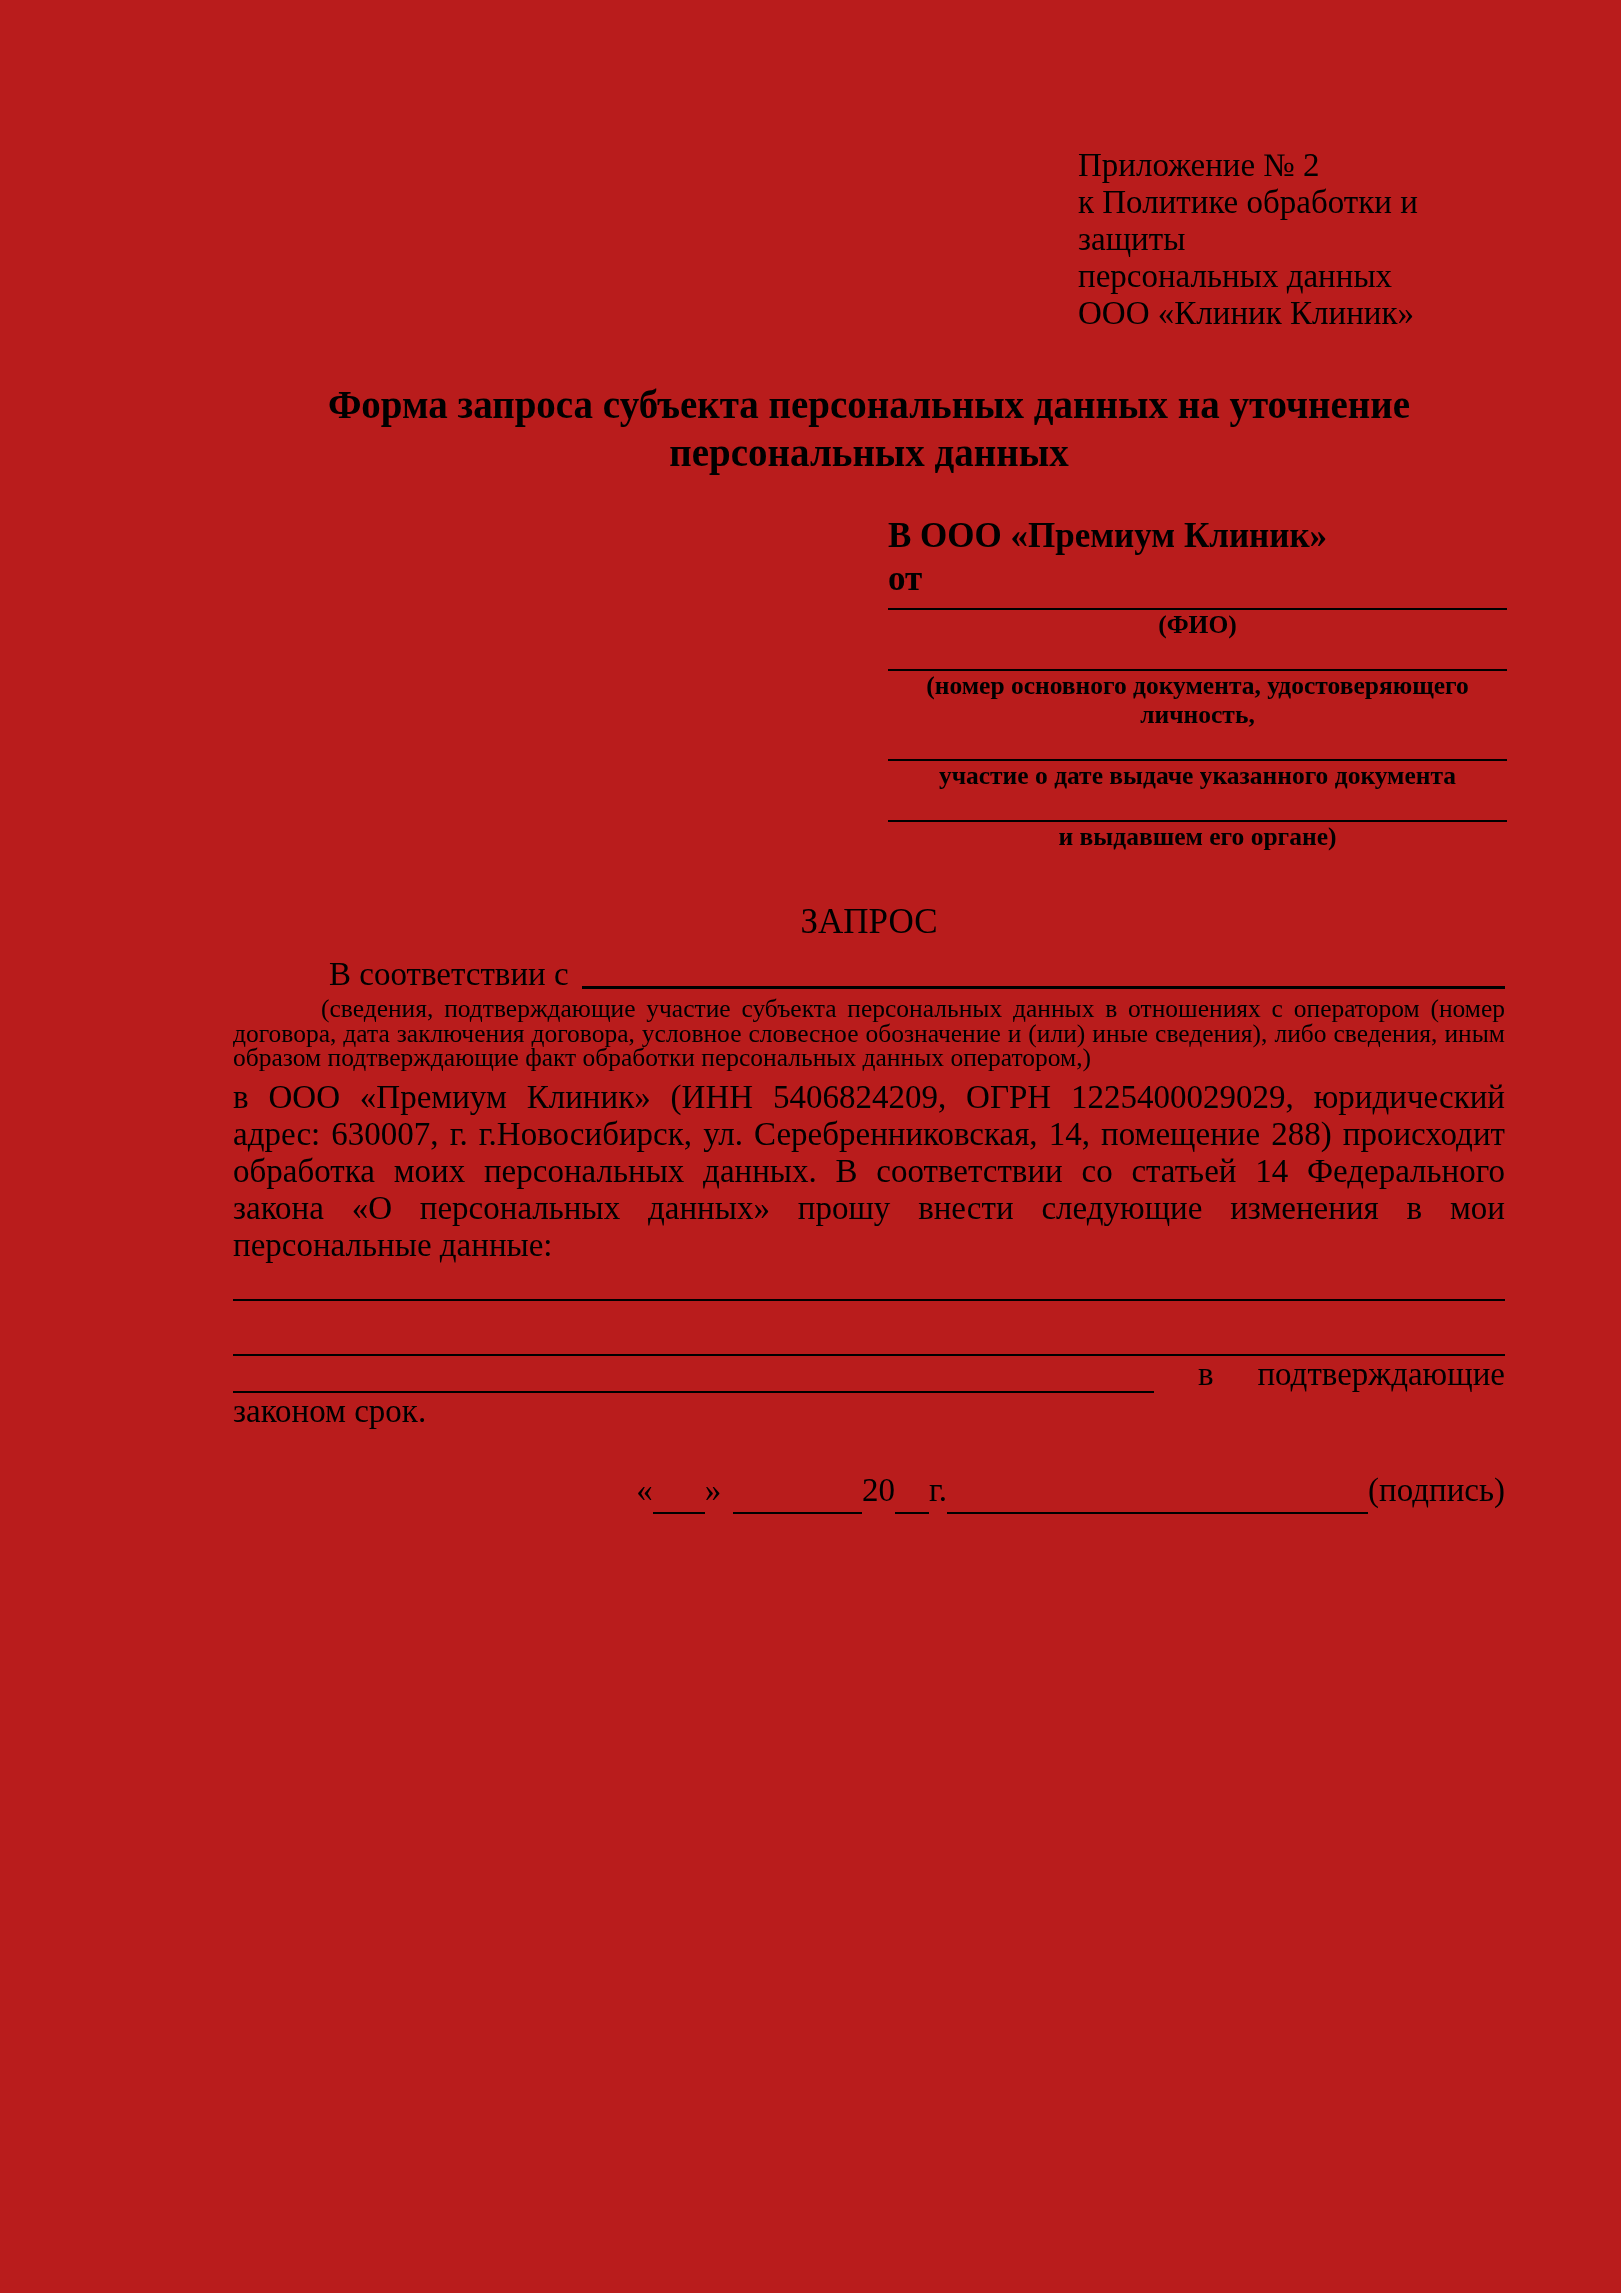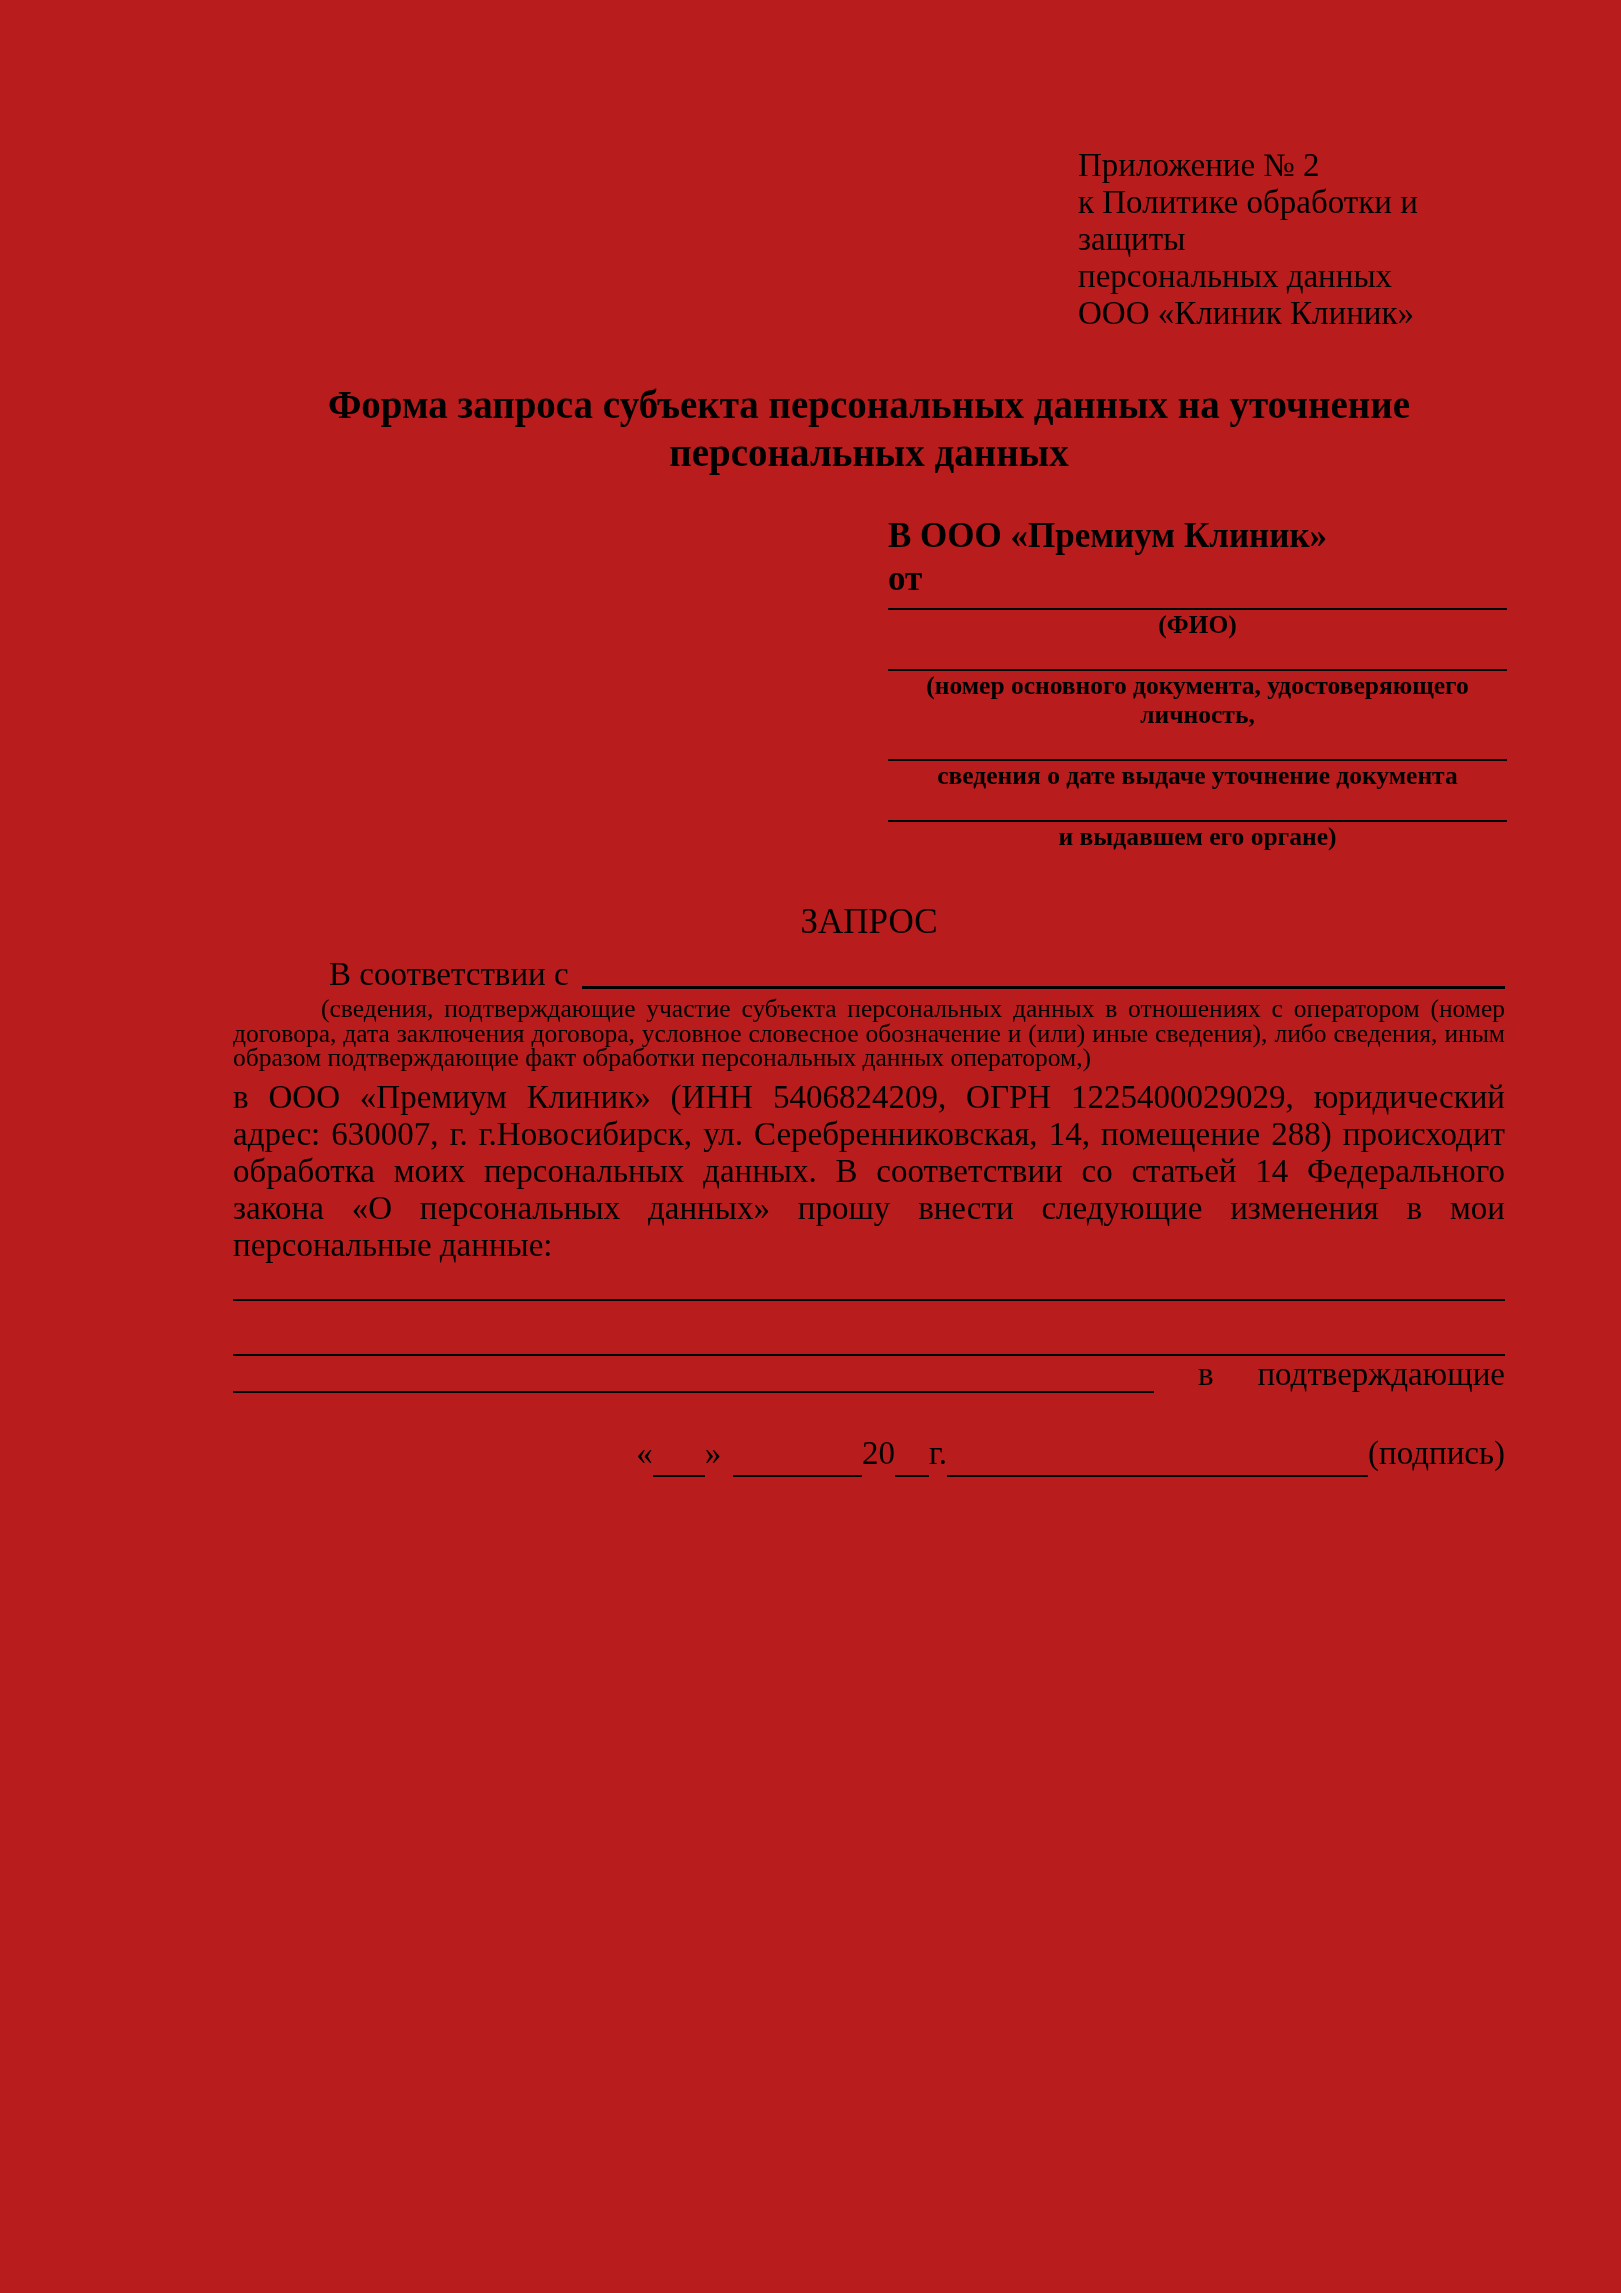--- a/index.html
+++ b/index.html
@@ -152,21 +152,21 @@
     <div class="field">
       <div class="line first"></div>
       <div class="caption">(ФИО)</div>
     </div>
     <div class="field">
       <div class="line tall"></div>
       <div class="caption">(номер основного документа, удостоверяющего личность,</div>
     </div>
     <div class="field">
       <div class="line tall"></div>
-      <div class="caption">сведения о дате выдаче уточнение документа</div>
+      <div class="caption">участие о дате выдаче указанного документа</div>
     </div>
     <div class="field">
       <div class="line tall"></div>
       <div class="caption">и выдавшем его органе)</div>
     </div>
   </div>
 
   <div class="zapros">ЗАПРОС</div>
 
   <div class="accordance">
@@ -180,20 +180,21 @@
 
   <div class="rule r1"></div>
   <div class="rule r2"></div>
 
   <div class="answer">
     <div class="ans-l2">
       <span class="ans-blank"></span>
       <span>в</span>
       <span>подтверждающие</span>
     </div>
+    <div class="ans-l3">законом срок.</div>
   </div>
 
   <div class="footer-row">
     <div class="date-left"><span>«</span><span class="blank b-day"></span><span>»</span><span class="blank b-mon"></span><span>20</span><span class="blank b-yr"></span><span>г.</span></div>
     <div class="sig-right"><span class="blank sig-line"></span><span>(подпись)</span></div>
   </div>
 
 </div>
 
 

